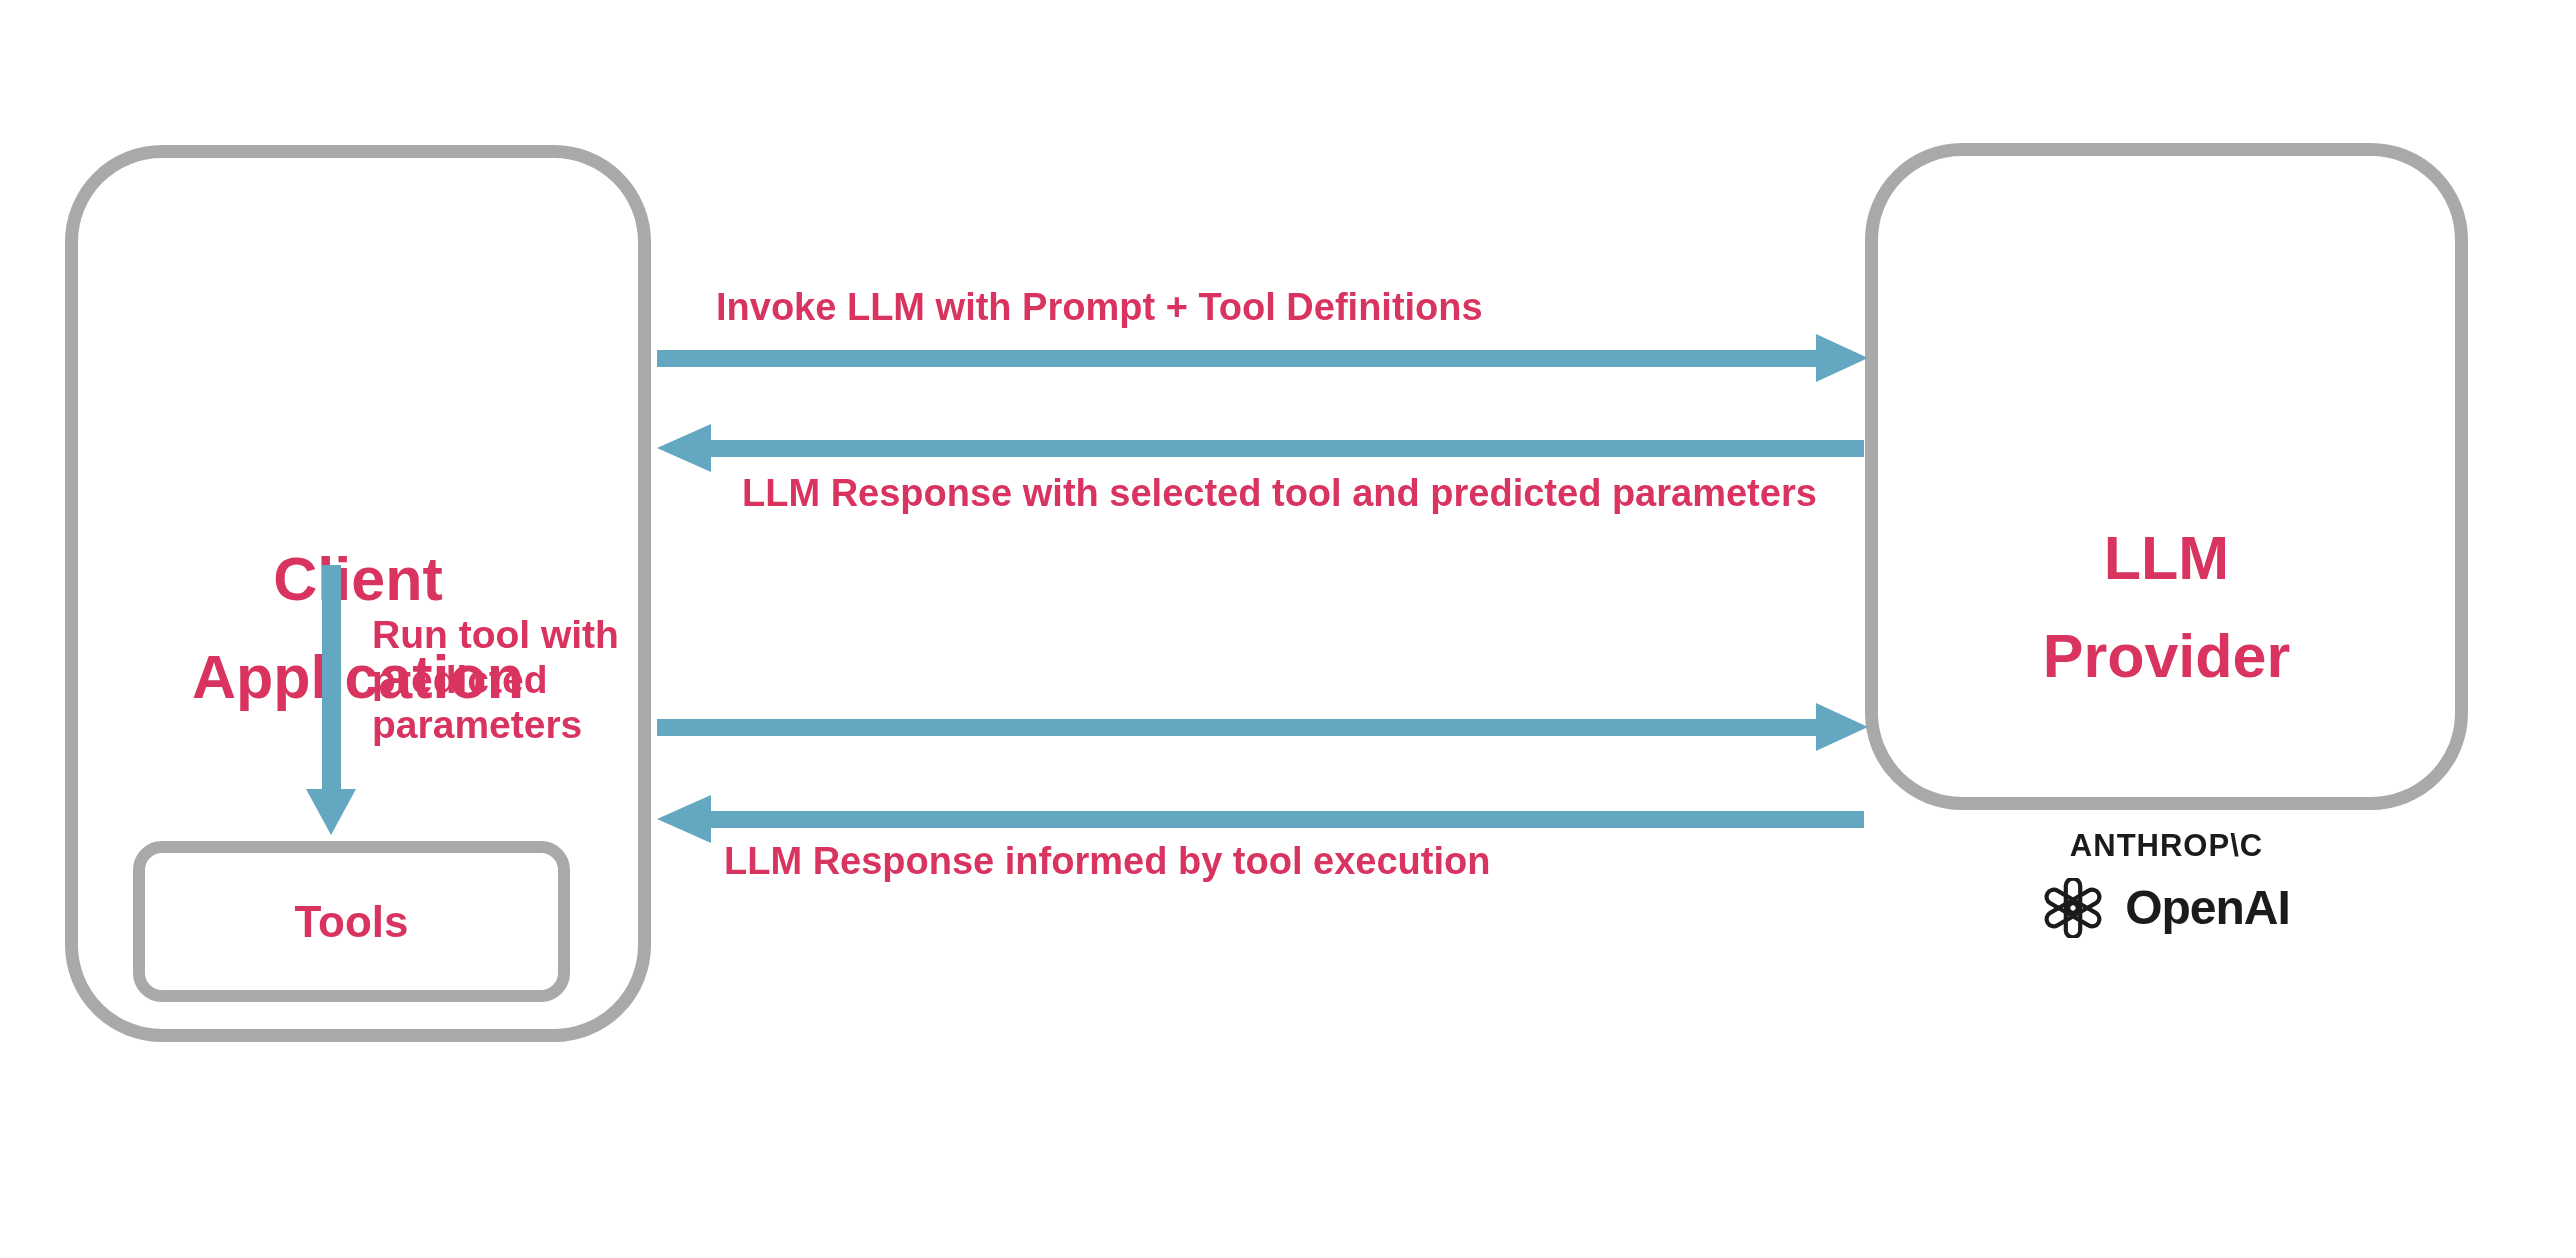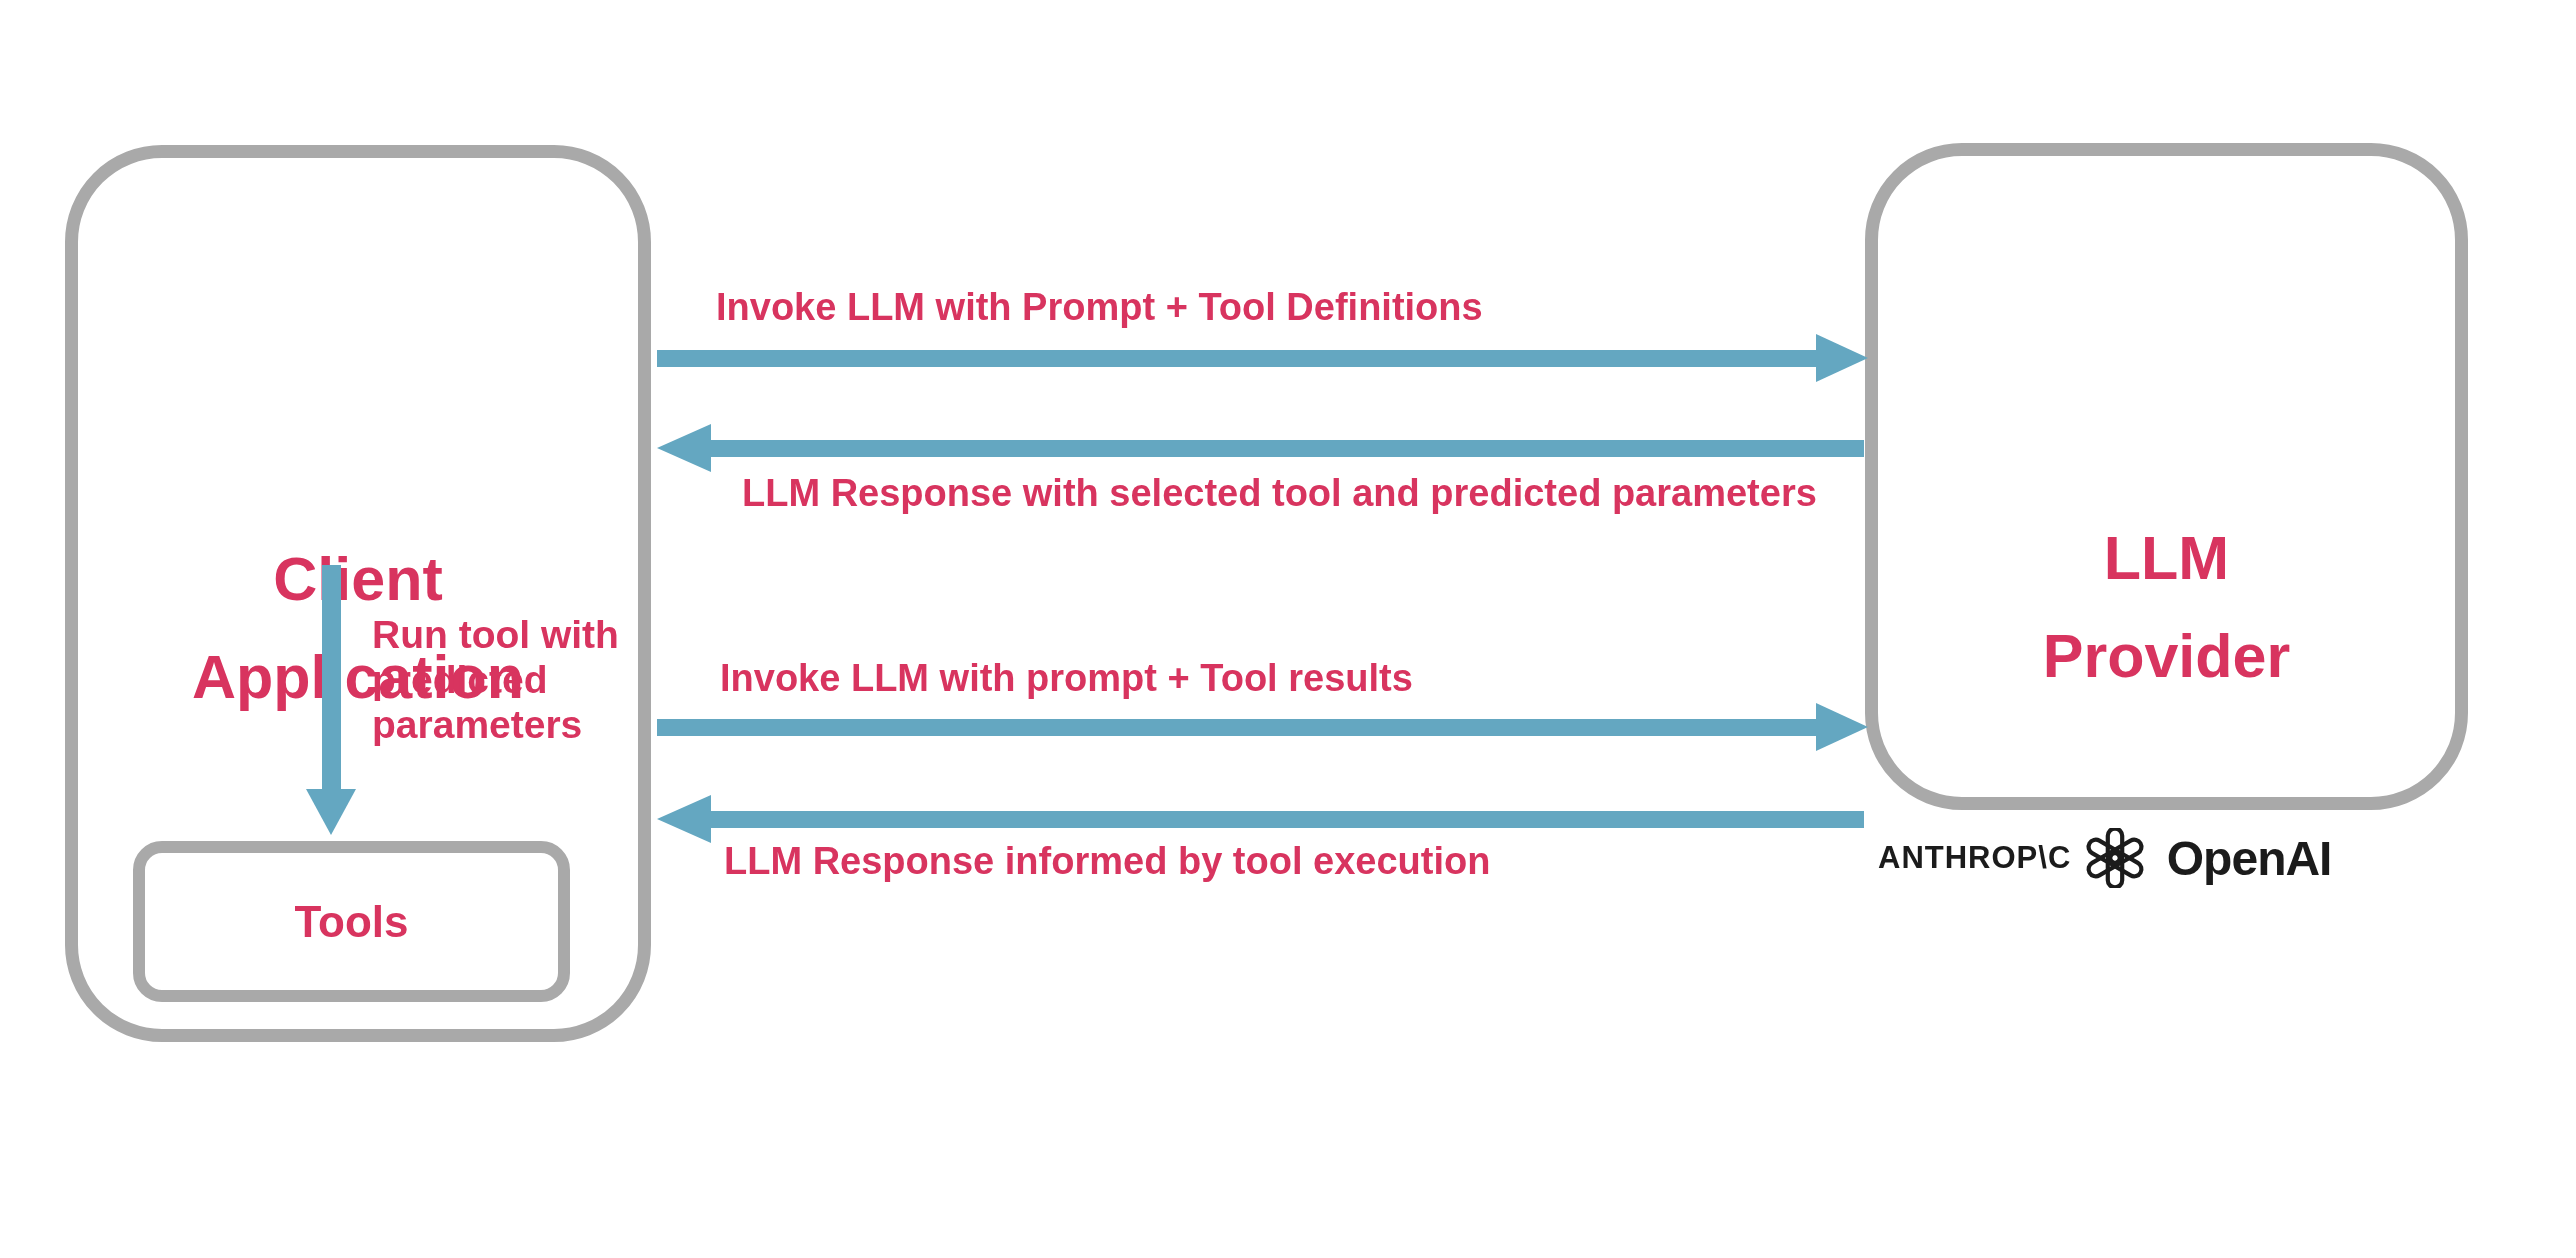--- a/index.html
+++ b/index.html
@@ -114,21 +114,21 @@
     white-space: pre-line;
   }
 
   
   .logos {
     position: absolute;
     left: 0;
     top: 672px; 
     width: 100%;
     display: flex;
-    flex-direction: row;
+    flex-direction: column;
     align-items: center;
     gap: 13.5px;
   }
   .anthropic-wordmark {
     color: var(--logo_black);
     font-weight: bold;
     font-size: 31px;
     letter-spacing: 1px;
   }
   .openai-row {
@@ -189,21 +189,20 @@
   <div class="head-left" style="left:657px; top:424px;"></div>
   <div class="shaft-h" style="left:711px; top:440px; width:1153px;"></div>
   <div class="flow-label" style="left:742px; top:472px;">LLM Response with selected tool and predicted parameters</div>
 
   <div class="shaft-v" style="left:322px; top:565px; height:224px;"></div>
   <div class="head-down" style="left:306px; top:789px;"></div>
   <div class="internal-label">Run tool with
 predicted
 parameters</div>
 
-  <div class="flow-label" style="left:720px; top:657px;">Invoke LLM with prompt + Tool results</div>
   <div class="shaft-h" style="left:657px; top:719px; width:1159px;"></div>
   <div class="head-right" style="left:1816px; top:703px;"></div>
 
   <div class="head-left" style="left:657px; top:795px;"></div>
   <div class="shaft-h" style="left:711px; top:811px; width:1153px;"></div>
   <div class="flow-label" style="left:724px; top:840px;">LLM Response informed by tool execution</div>
 
 </div>
 
 

